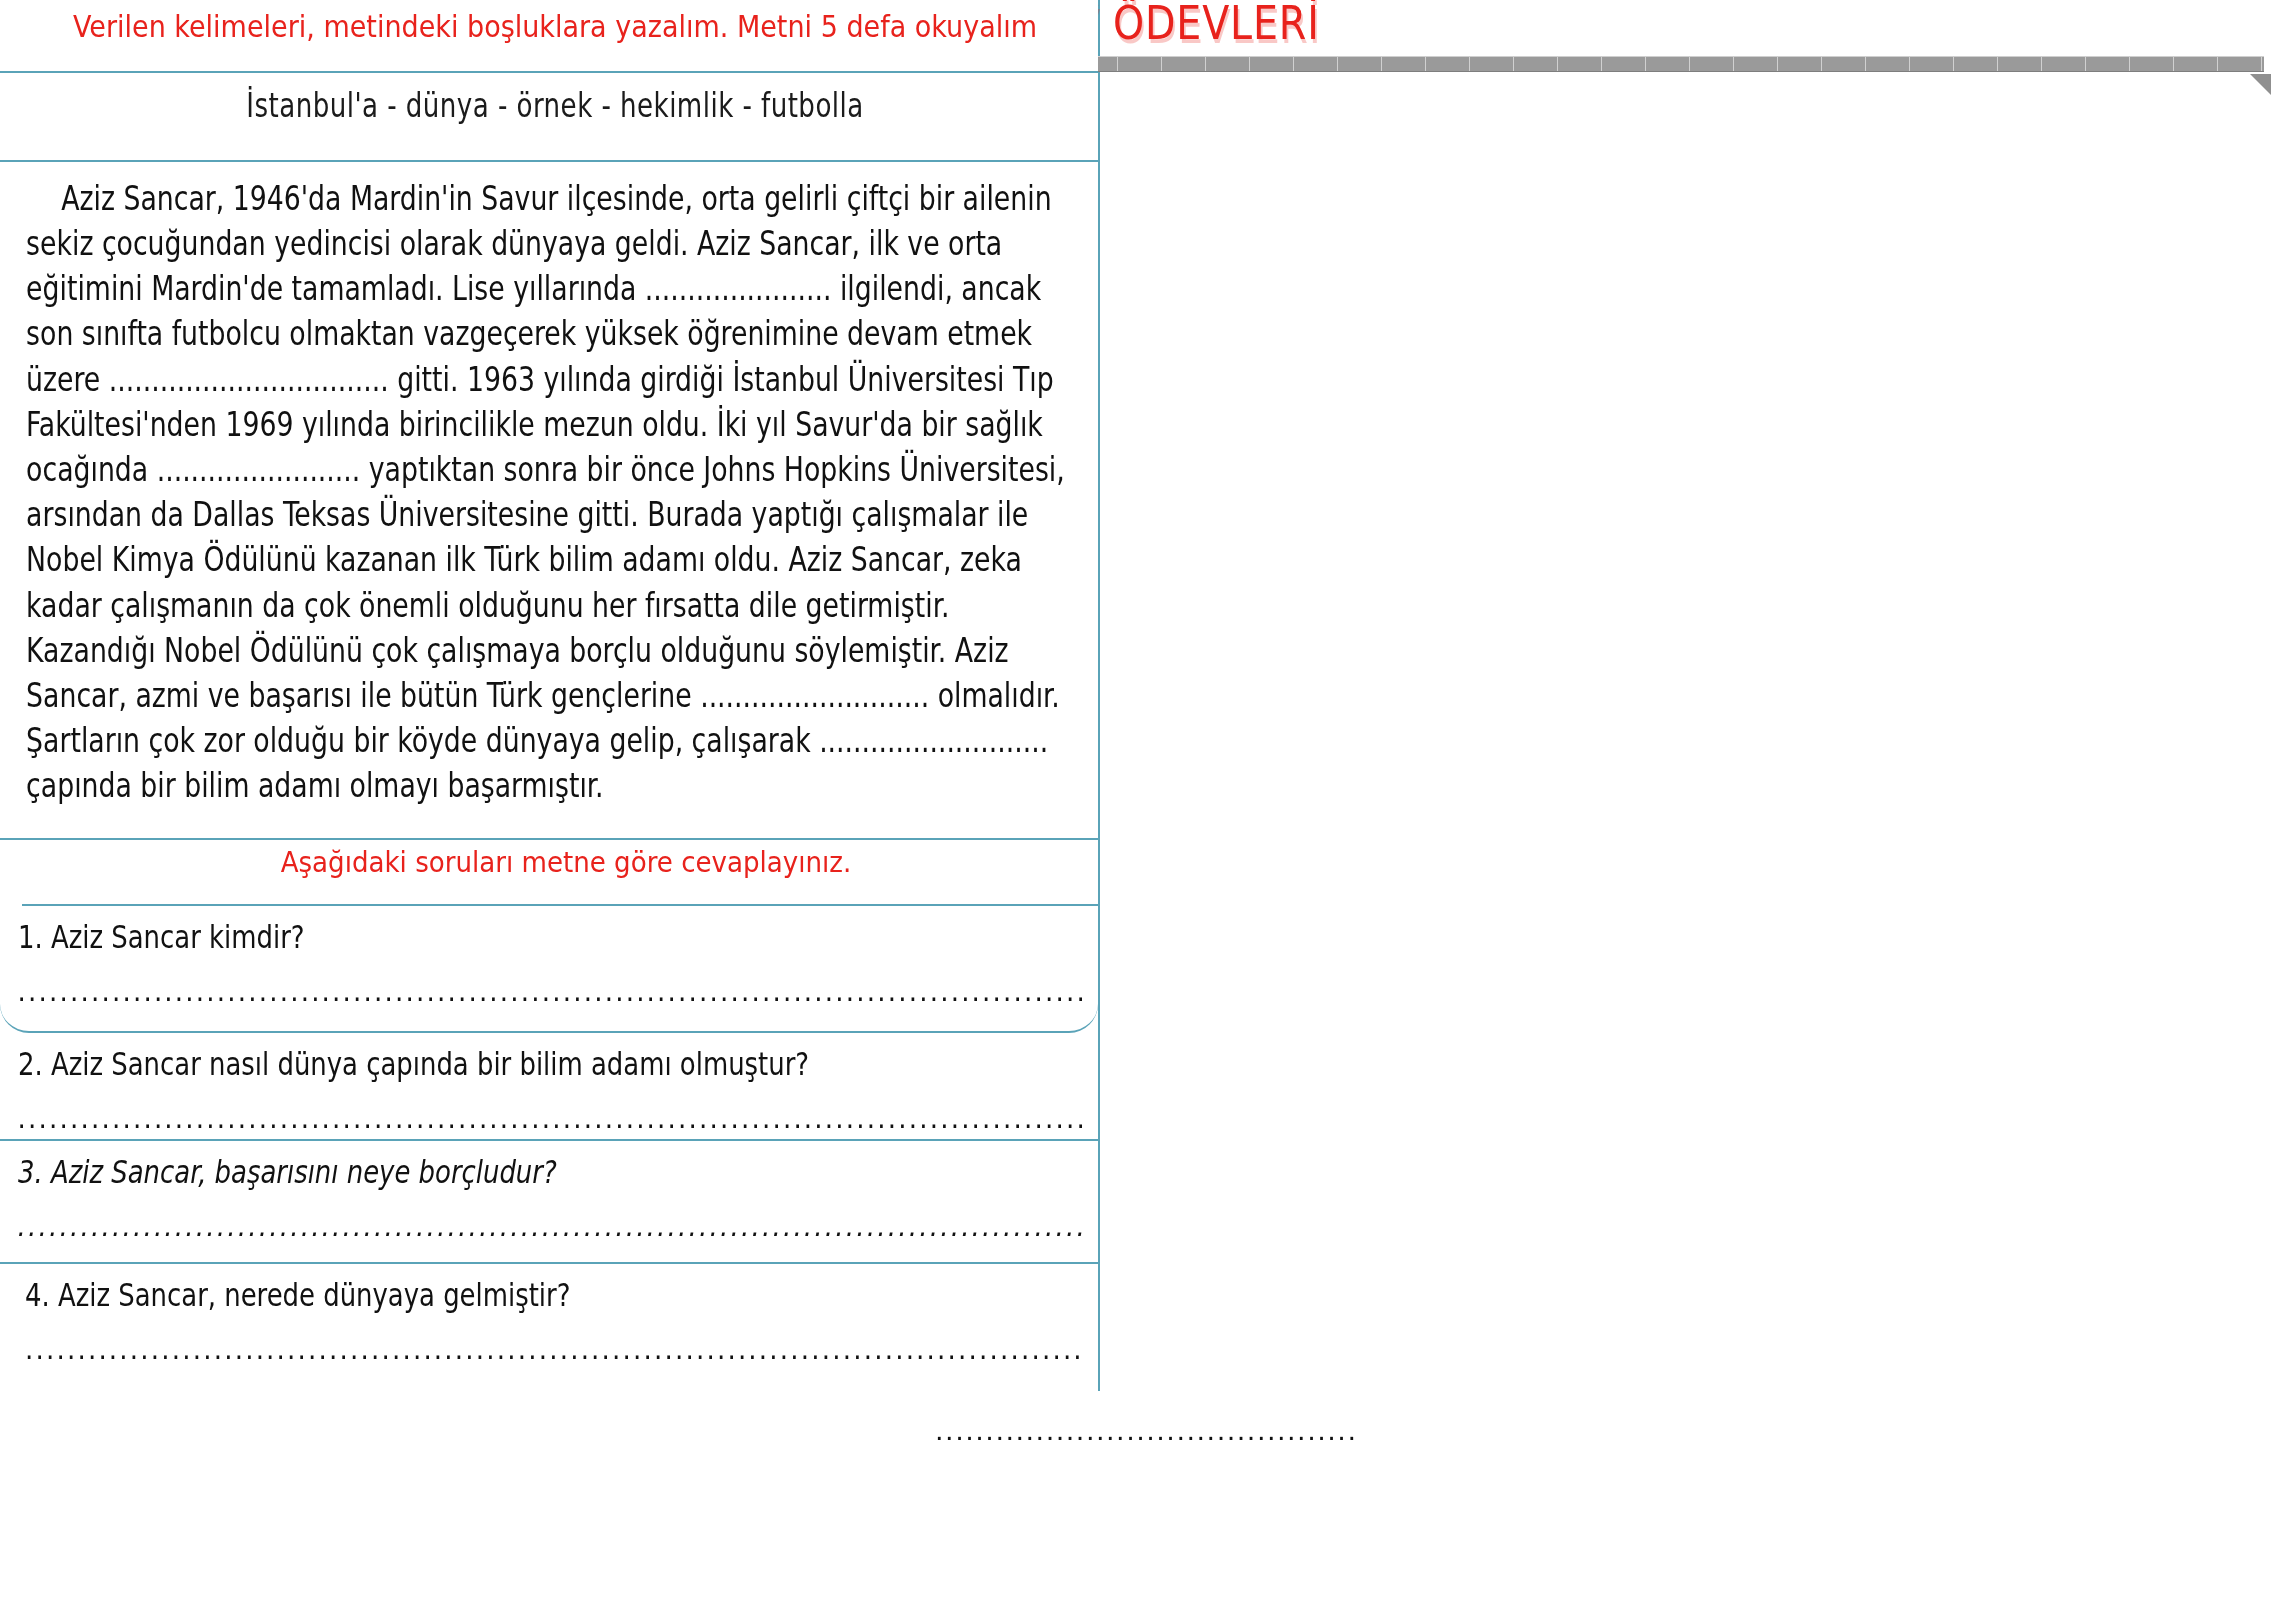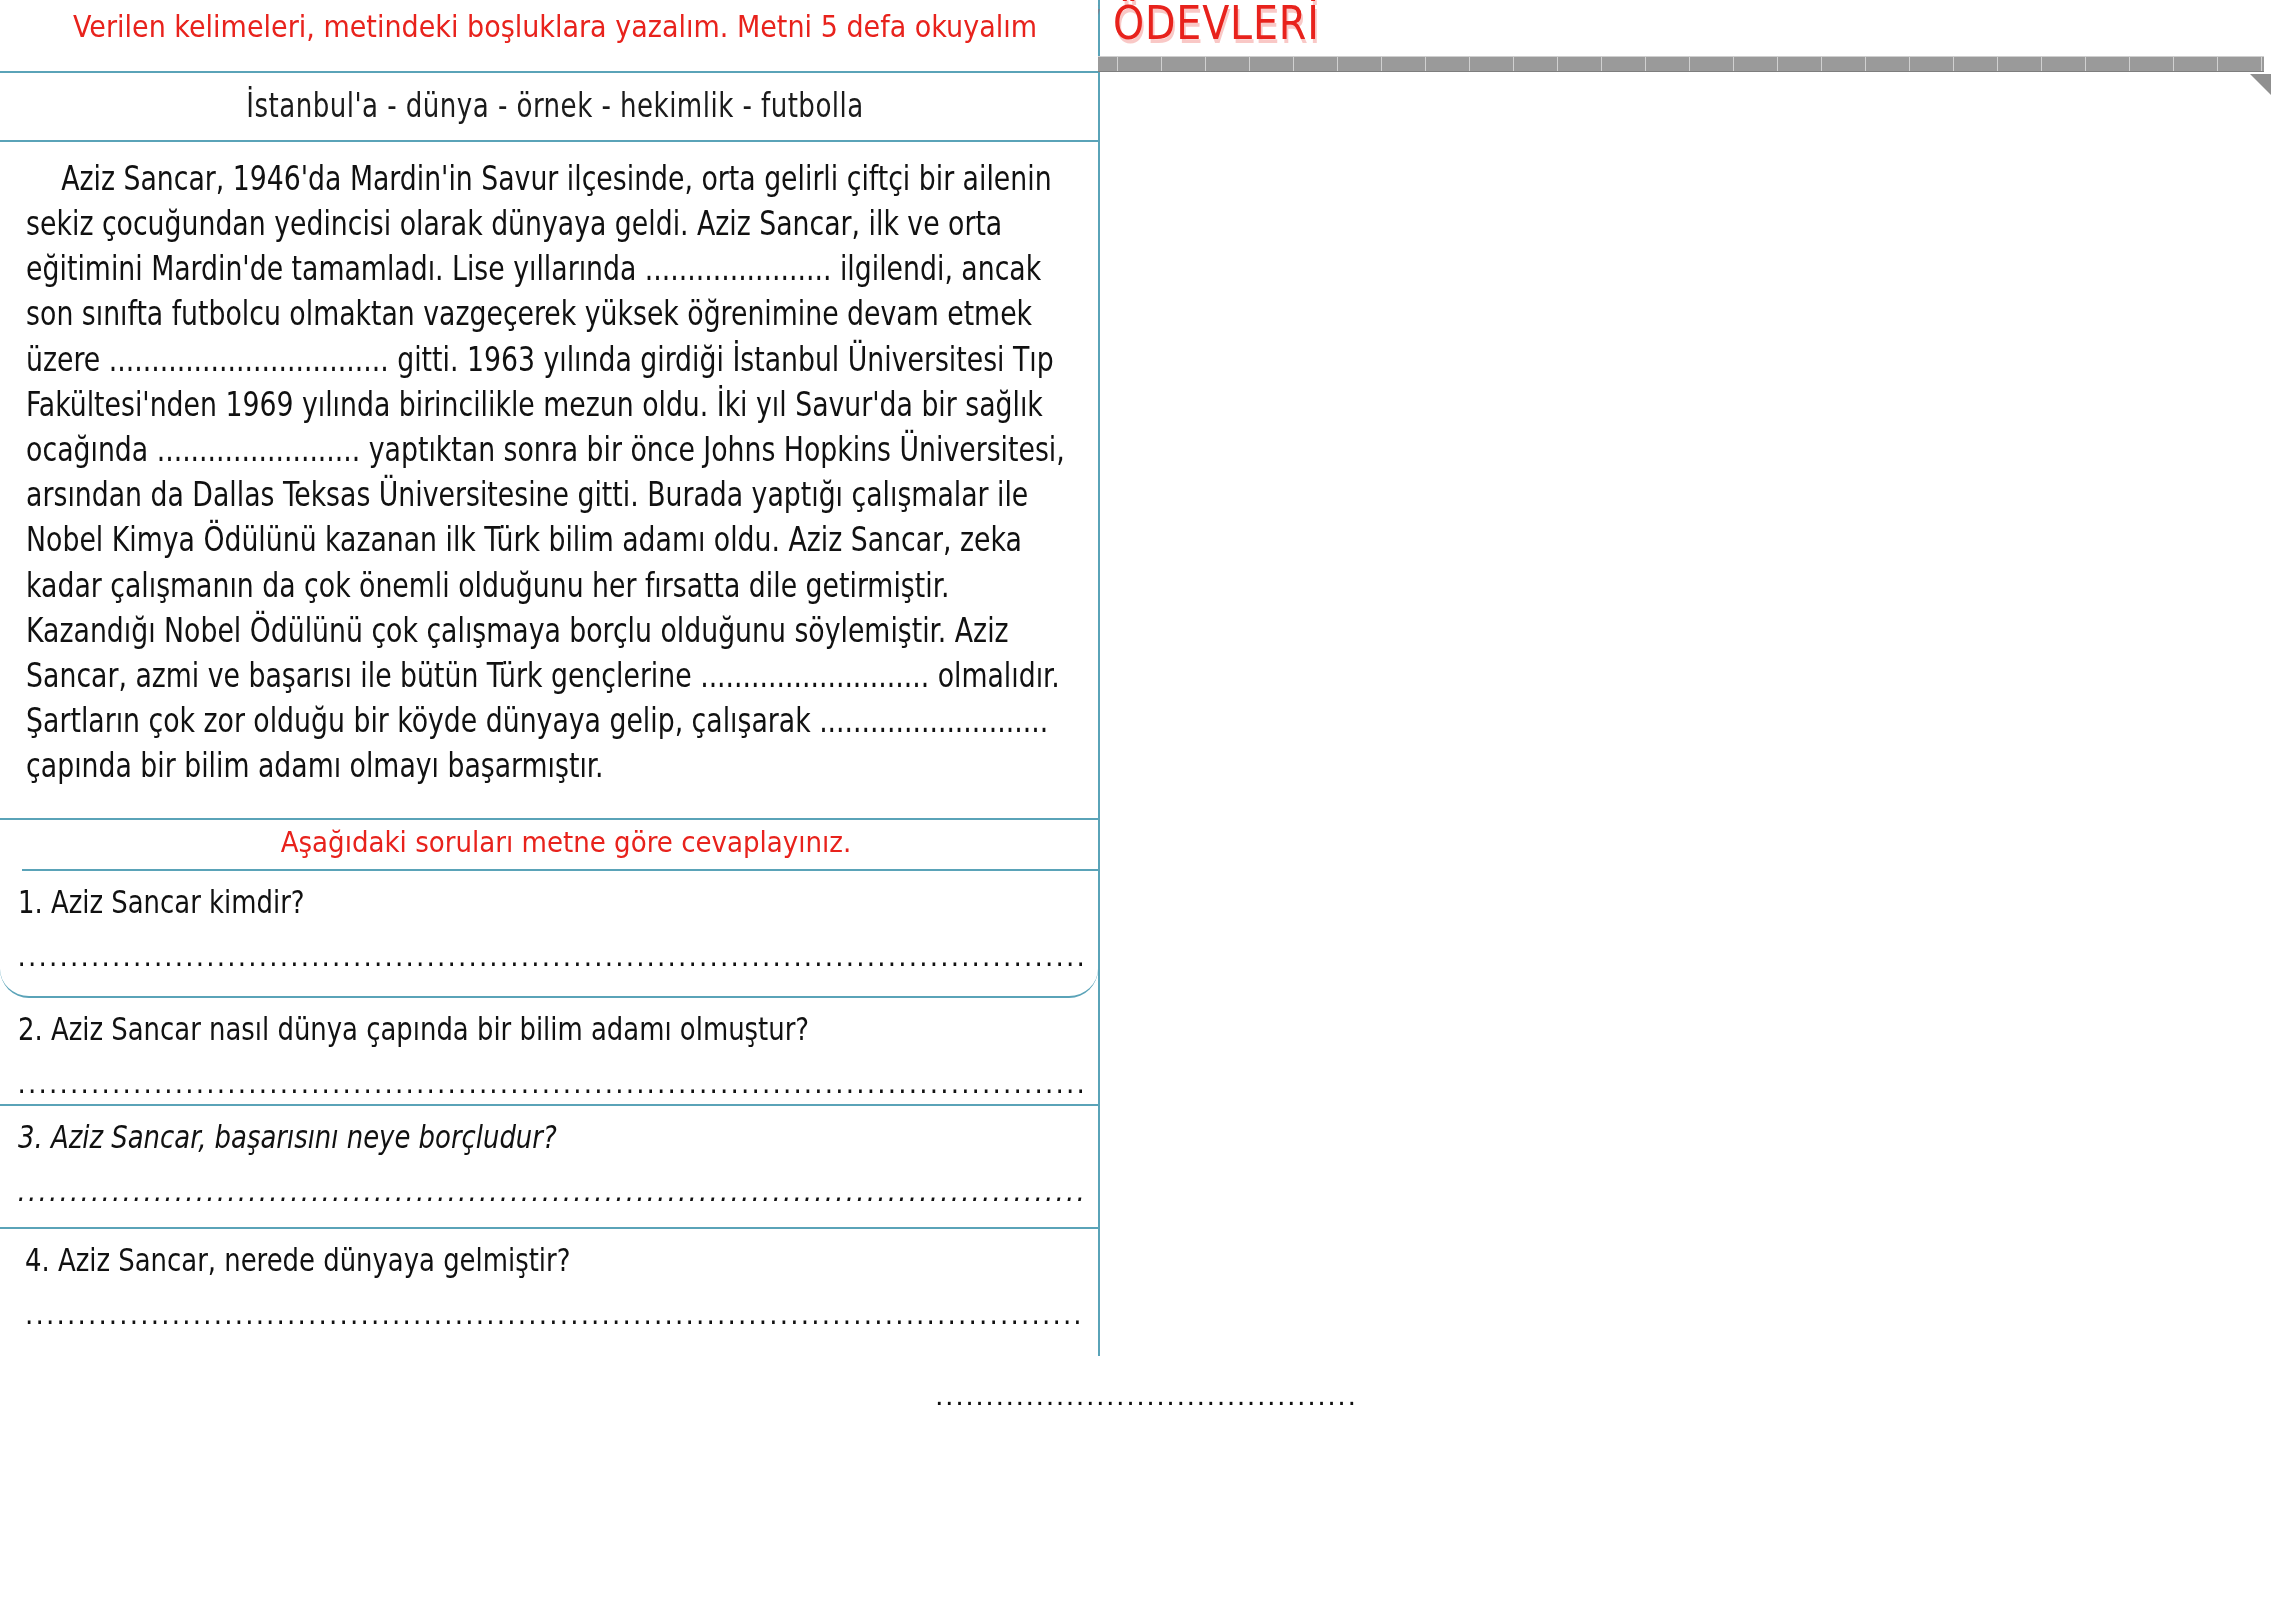--- a/index.html
+++ b/index.html
@@ -155,29 +155,29 @@
   <div class="corner br"></div>
 
   <div class="sheet">
 
     <div class="col-left">
 
       <div class="cell" style="height:73px;">
         <div class="red-head">Verilen kelimeleri, metindeki boşluklara yazalım. Metni 5 defa okuyalım</div>
       </div>
 
-      <div class="cell" style="height:69px;">
+      <div class="cell" style="height:89px;">
         <div class="wordbank">İstanbul'a - dünya - örnek - hekimlik - futbolla</div>
       </div>
 
       <div class="cell" style="height:678px;">
         <div class="body-text"><span class="indent"></span><span>Aziz Sancar, 1946'da Mardin'in Savur ilçesinde, orta gelirli çiftçi bir ailenin sekiz çocuğundan yedincisi olarak dünyaya geldi. Aziz Sancar, ilk ve orta eğitimini Mardin'de tamamladı. Lise yıllarında ...................... ilgilendi, ancak son sınıfta futbolcu olmaktan vazgeçerek yüksek öğrenimine devam etmek üzere ................................. gitti. 1963 yılında girdiği İstanbul Üniversitesi Tıp Fakültesi'nden 1969 yılında birincilikle mezun oldu. İki yıl Savur'da bir sağlık ocağında ........................ yaptıktan sonra bir önce Johns Hopkins Üniversitesi, arsından da Dallas Teksas Üniversitesine gitti. Burada yaptığı çalışmalar ile Nobel Kimya Ödülünü kazanan ilk Türk bilim adamı oldu. Aziz Sancar, zeka kadar çalışmanın da çok önemli olduğunu her fırsatta dile getirmiştir. Kazandığı Nobel Ödülünü çok çalışmaya borçlu olduğunu söylemiştir. Aziz Sancar, azmi ve başarısı ile bütün Türk gençlerine ........................... olmalıdır. Şartların çok zor olduğu bir köyde dünyaya gelip, çalışarak ........................... çapında bir bilim adamı olmayı başarmıştır.</span></div>
       </div>
 
-      <div class="cell" style="height:51px;margin-left:22px;">
+      <div class="cell" style="height:66px;margin-left:22px;">
         <div class="red-head small" style="padding-top:4.9px;">Aşağıdaki soruları metne göre cevaplayınız.</div>
       </div>
 
       <div class="cell qcell" style="height:127px;border-radius:29px;">
         <div class="qtext">1. Aziz Sancar kimdir?</div>
         <div class="dotline qdots">.................................................................................................................................</div>
       </div>
 
       <div class="cell qcell" style="height:108px;">
         <div class="qtext">2. Aziz Sancar nasıl dünya çapında bir bilim adamı olmuştur?</div>

